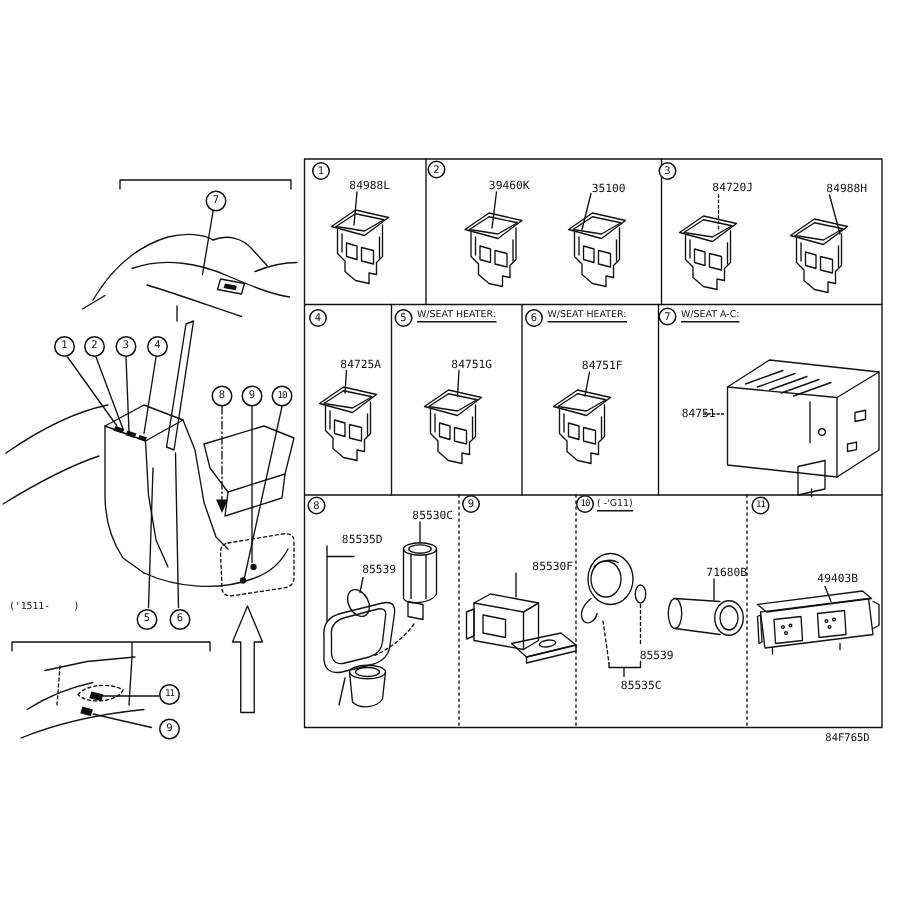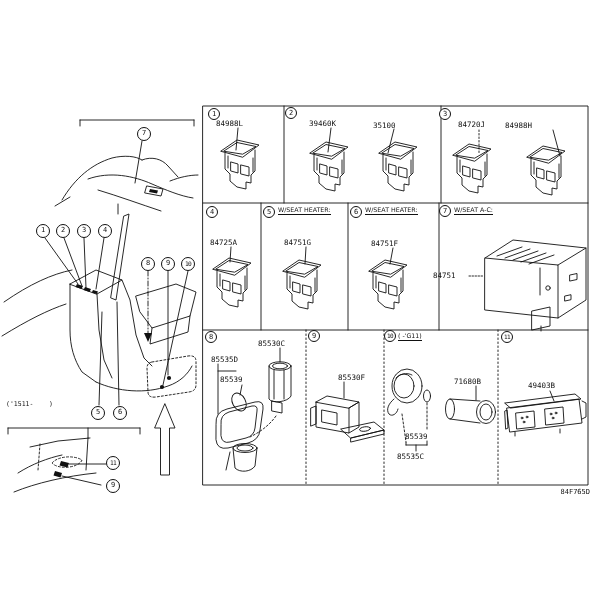--- a/index.html
+++ b/index.html
@@ -4,21 +4,21 @@
 <style>
   html,body{margin:0;padding:0;background:#fff;}
   .page{position:relative;width:600px;height:600px;background:#ffffff;
         font-family:"DejaVu Sans Mono", monospace;color:#111;overflow:hidden;}
   .art{position:absolute;left:0;top:0;}
   .badge{position:absolute;box-sizing:border-box;width:12px;height:12px;border:1px solid #111;
          border-radius:50%;font-size:7px;line-height:10px;text-align:center;background:#fff;z-index:3;}
   .callout{position:absolute;box-sizing:border-box;width:14px;height:14px;border:1.2px solid #111;
          border-radius:50%;font-size:7px;line-height:11px;text-align:center;background:#fff;z-index:3;}
   .callout.two{font-size:6.2px;letter-spacing:-0.8px;}
-  .plabel{position:absolute;width:44px;text-align:left;font-size:7.5px;white-space:nowrap;
+  .plabel{position:absolute;width:44px;text-align:right;font-size:7.5px;white-space:nowrap;
           background:transparent;z-index:3;}
   .header{position:absolute;font-size:6.3px;font-family:"DejaVu Sans", sans-serif;
           border-bottom:0.8px solid #111;padding-bottom:0.5px;white-space:nowrap;z-index:3;}
   .note{position:absolute;font-size:6.5px;white-space:pre;z-index:3;}
   .code{position:absolute;font-size:7px;z-index:3;}
 </style>
 </head>
 <body>
 
 <div class="page">
@@ -208,21 +208,21 @@
 
   <div class="header" style="left:278px;top:206px">W/SEAT HEATER:</div>
   <div class="header" style="left:365px;top:206px">W/SEAT HEATER:</div>
   <div class="header" style="left:454px;top:206px">W/SEAT A-C:</div>
   <div class="header" style="left:398px;top:332px">( -'G11)</div>
 
   <div class="plabel" style="left:216px;top:119px">84988L</div>
   <div class="plabel" style="left:309px;top:119px">39460K</div>
   <div class="plabel" style="left:373px;top:121px">35100</div>
   <div class="plabel" style="left:458px;top:120px">84720J</div>
-  <div class="plabel" style="left:505px;top:121px">84988H</div>
+  <div class="plabel" style="left:534px;top:121px">84988H</div>
   <div class="plabel" style="left:210px;top:238px">84725A</div>
   <div class="plabel" style="left:284px;top:238px">84751G</div>
   <div class="plabel" style="left:371px;top:239px">84751F</div>
   <div class="plabel" style="left:433px;top:271px">84751</div>
   <div class="plabel" style="left:211px;top:355px">85535D</div>
   <div class="plabel" style="left:220px;top:375px">85539</div>
   <div class="plabel" style="left:258px;top:339px">85530C</div>
   <div class="plabel" style="left:338px;top:373px">85530F</div>
   <div class="plabel" style="left:454px;top:377px">71680B</div>
   <div class="plabel" style="left:405px;top:432px">85539</div>
@@ -236,15 +236,15 @@
   <div class="callout" style="left:98px;top:224px">4</div>
   <div class="callout" style="left:141px;top:257px">8</div>
   <div class="callout" style="left:161px;top:257px">9</div>
   <div class="callout two" style="left:181px;top:257px">10</div>
   <div class="callout" style="left:91px;top:406px">5</div>
   <div class="callout" style="left:113px;top:406px">6</div>
   <div class="callout two" style="left:106px;top:456px">11</div>
   <div class="callout" style="left:106px;top:479px">9</div>
 
   <div class="note" style="left:6px;top:400px">('1511-    )</div>
-  <div class="code" style="left:540px;top:488px;width:50px;text-align:right">84F765D</div>
+  <div class="code" style="left:540px;top:488px;width:50px;text-align:center">84F765D</div>
 
 </div>
 
 </body></html>

